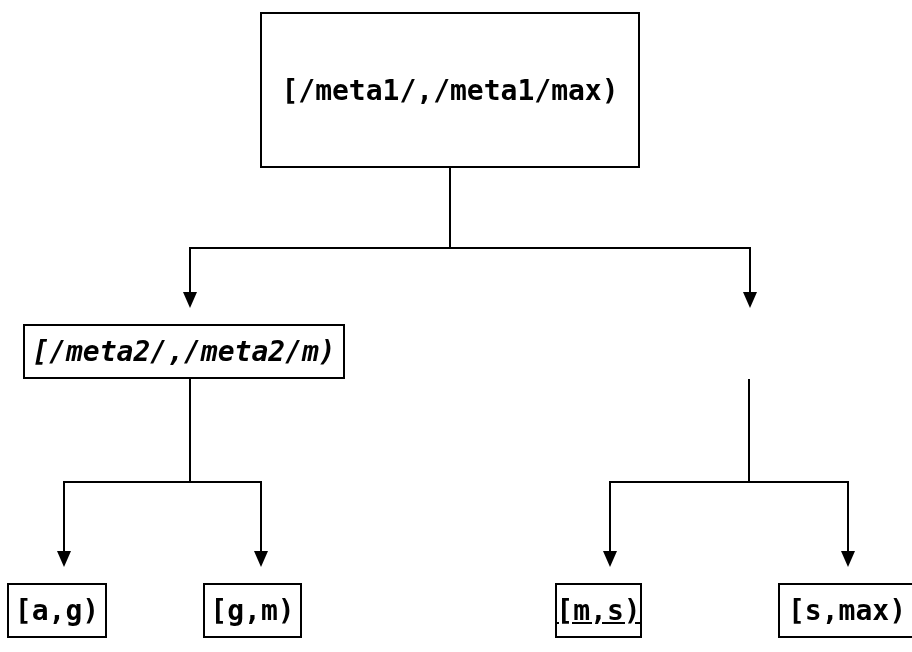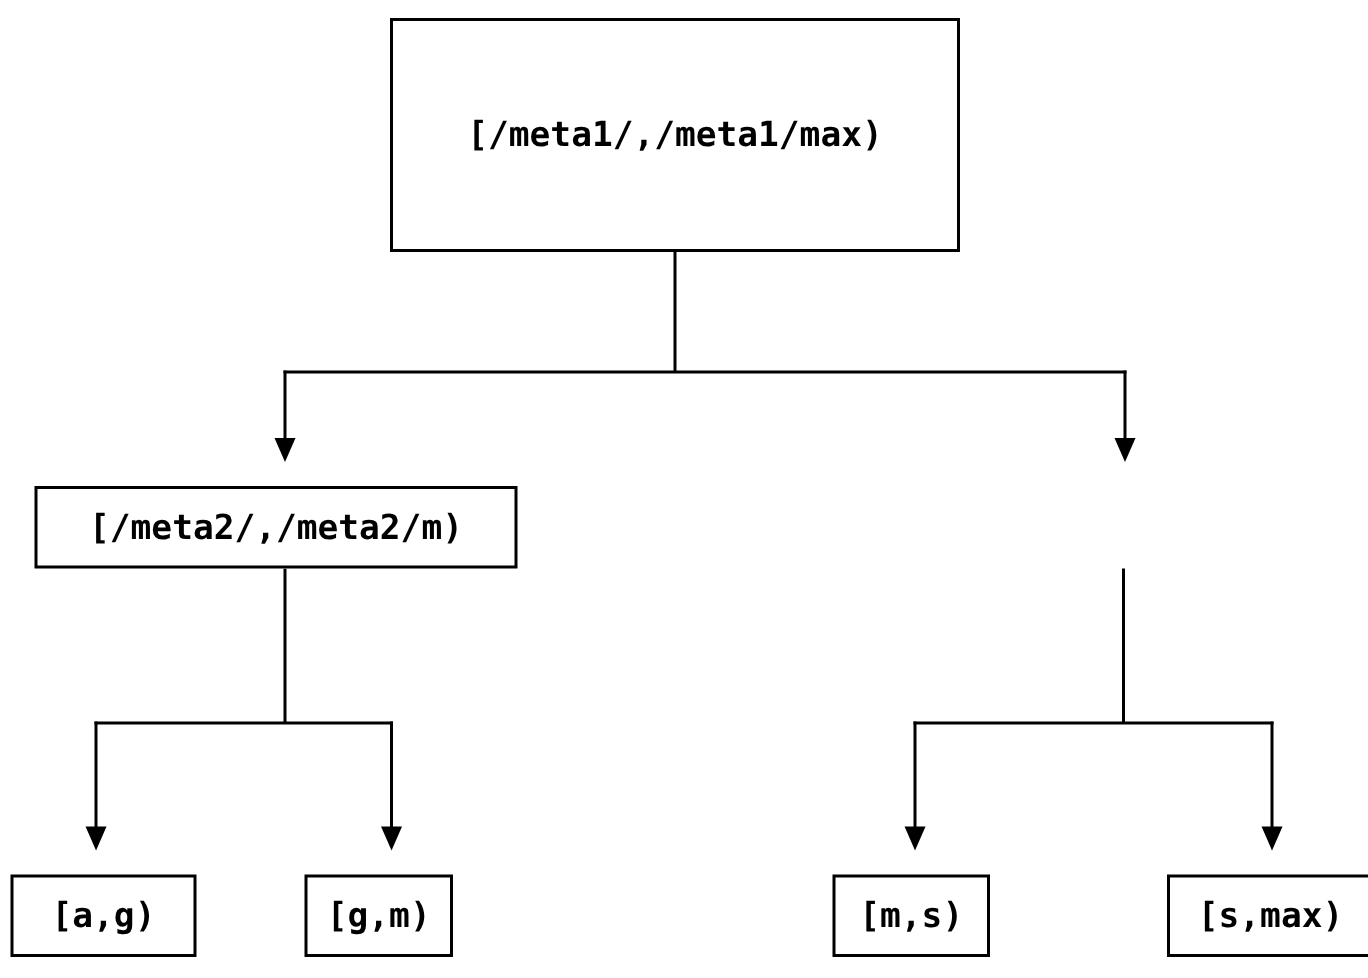--- a/index.html
+++ b/index.html
@@ -24,31 +24,31 @@
   }
   .node {
     position: absolute;
     box-sizing: border-box;
     border: 2px solid #000000;
     background: #ffffff;
     color: #000000;
     display: flex;
     align-items: center;
     justify-content: center;
-    font-size: 23px;
+    font-size: 28px;
     font-weight: bold;
     white-space: nowrap;
     letter-spacing: 0;
   }
   .node-root   { left: 260px; top: 12px;  width: 380px; height: 156px; }
-  .node-mid-l  { left: 23px;  top: 324px; width: 322px; height: 55px; }
+  .node-mid-l  { left: 23px;  top: 324px; width: 322px; height: 55px; font-style: italic; }
   .node-mid-r  { left: 583px; top: 324px; width: 319px; height: 55px; }
-  .node-leaf-1 { left: 7px;   top: 583px; width: 124px; height: 55px; }
+  .node-leaf-1 { left: 7px;   top: 583px; width: 100px; height: 55px; }
   .node-leaf-2 { left: 203px; top: 583px; width: 99px;  height: 55px; }
-  .node-leaf-3 { left: 555px; top: 583px; width: 105px;  height: 55px; }
+  .node-leaf-3 { left: 555px; top: 583px; width: 87px;  height: 55px; text-decoration: underline; }
   .node-leaf-4 { left: 778px; top: 583px; width: 138px; height: 55px; }
   .edge-line {
     stroke: #000000;
     stroke-width: 2;
     fill: none;
   }
   .arrowhead {
     fill: #000000;
     stroke: none;
   }

